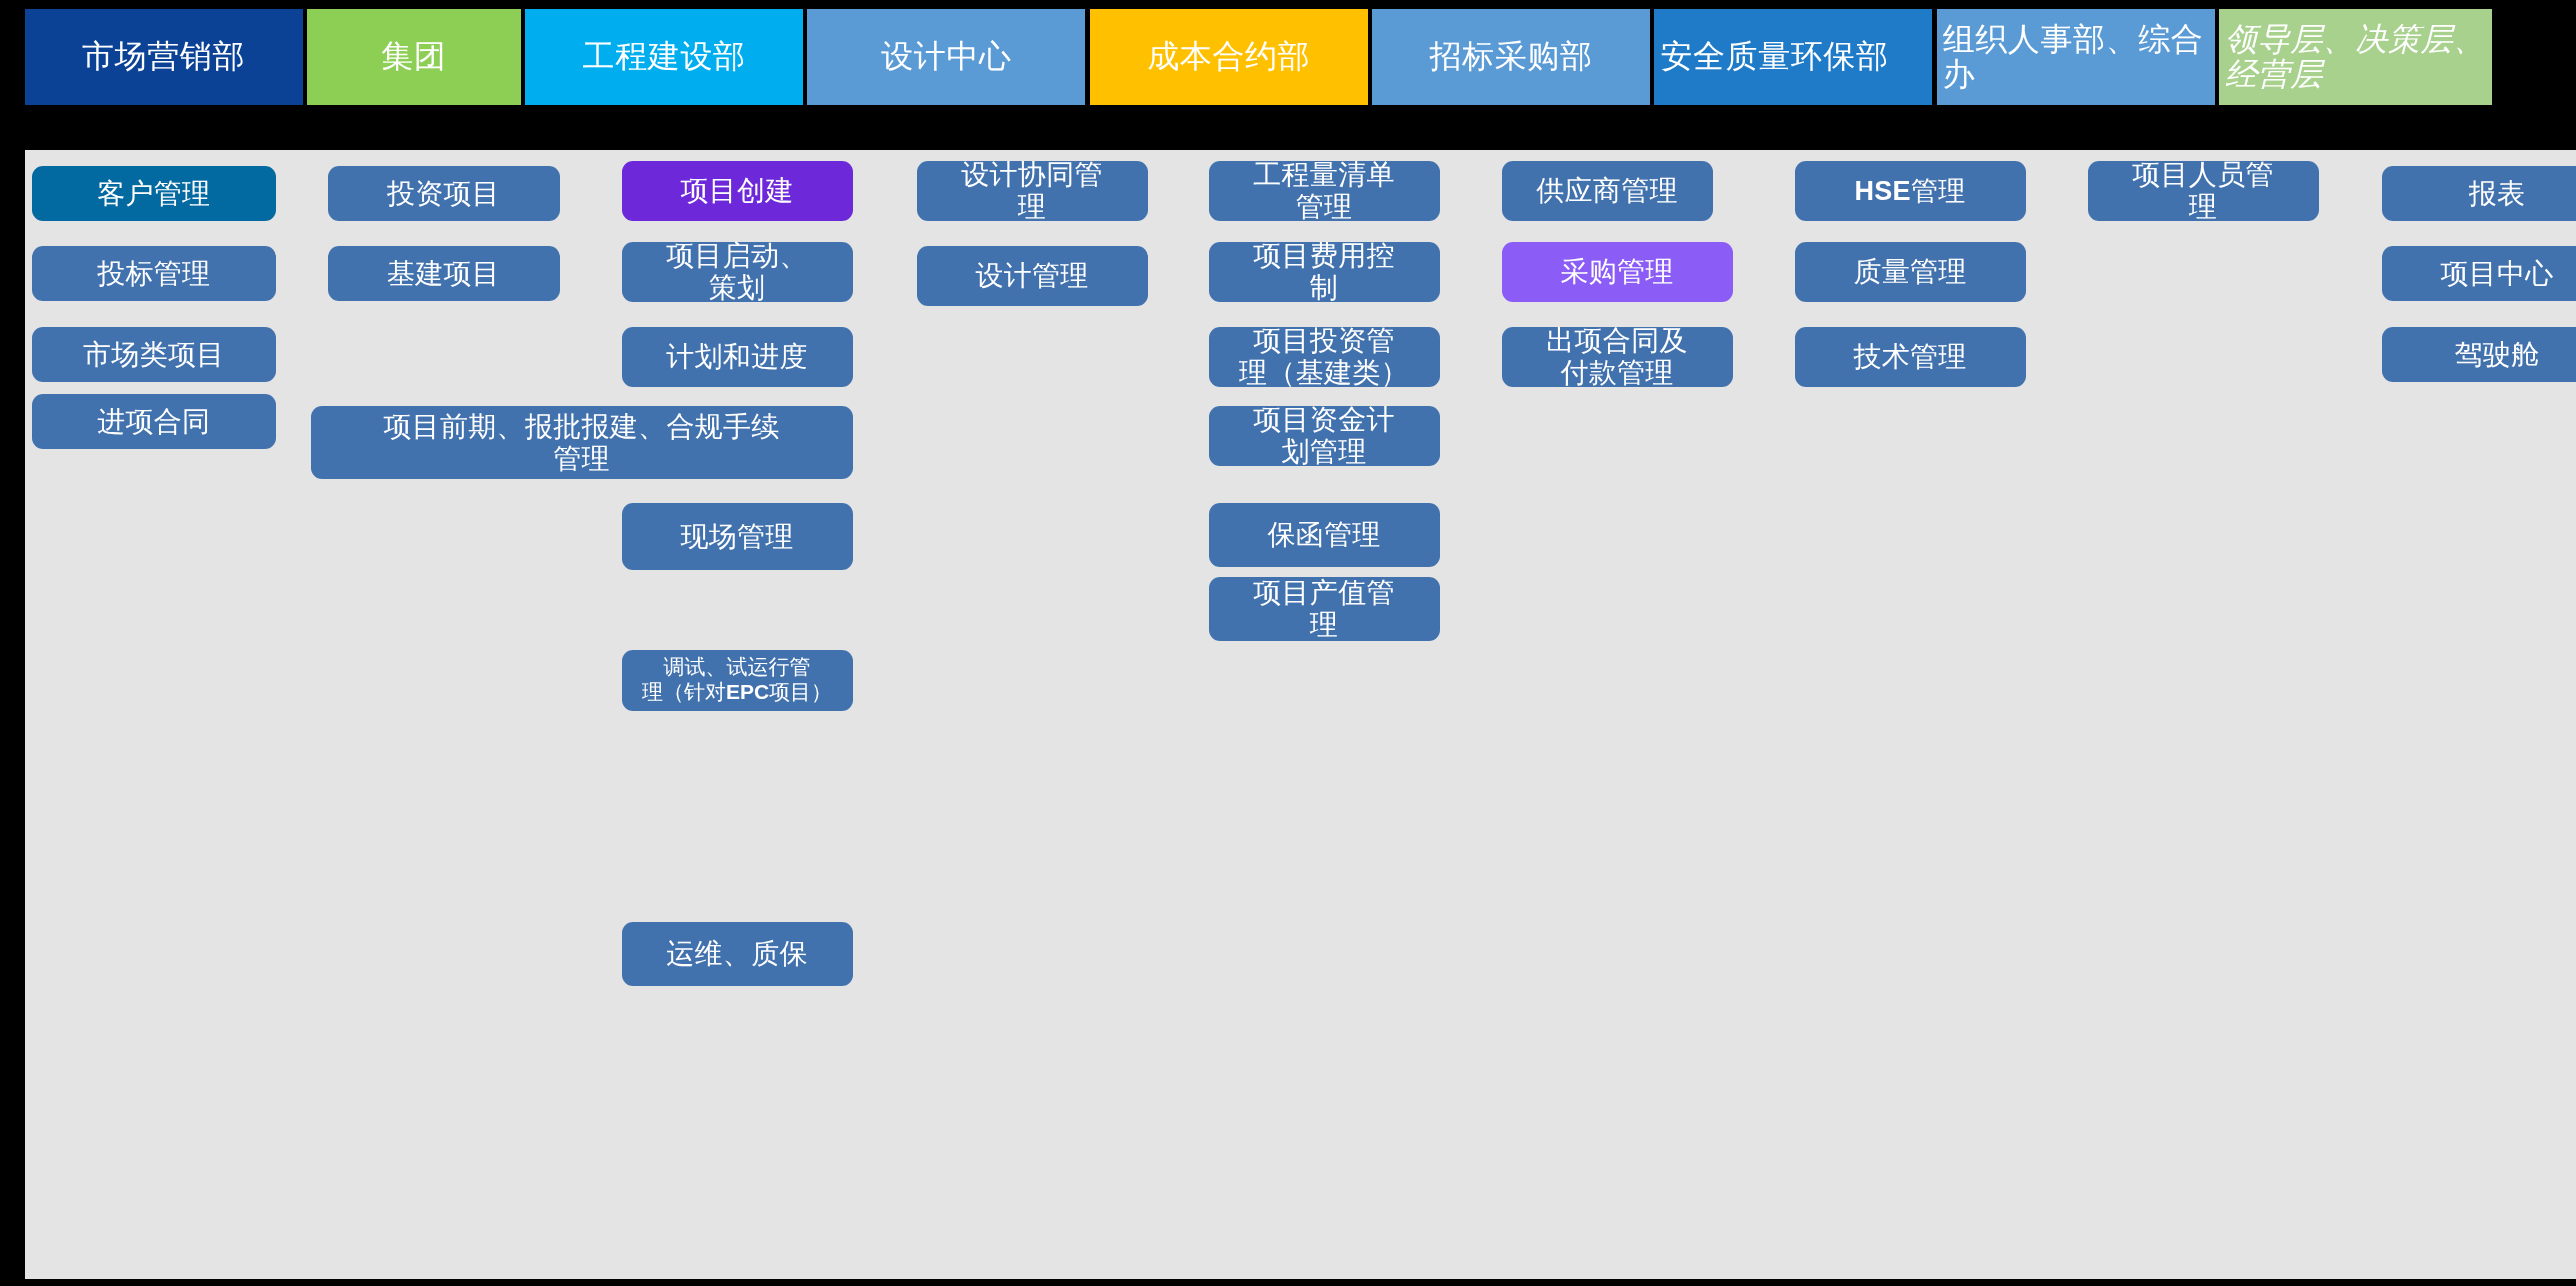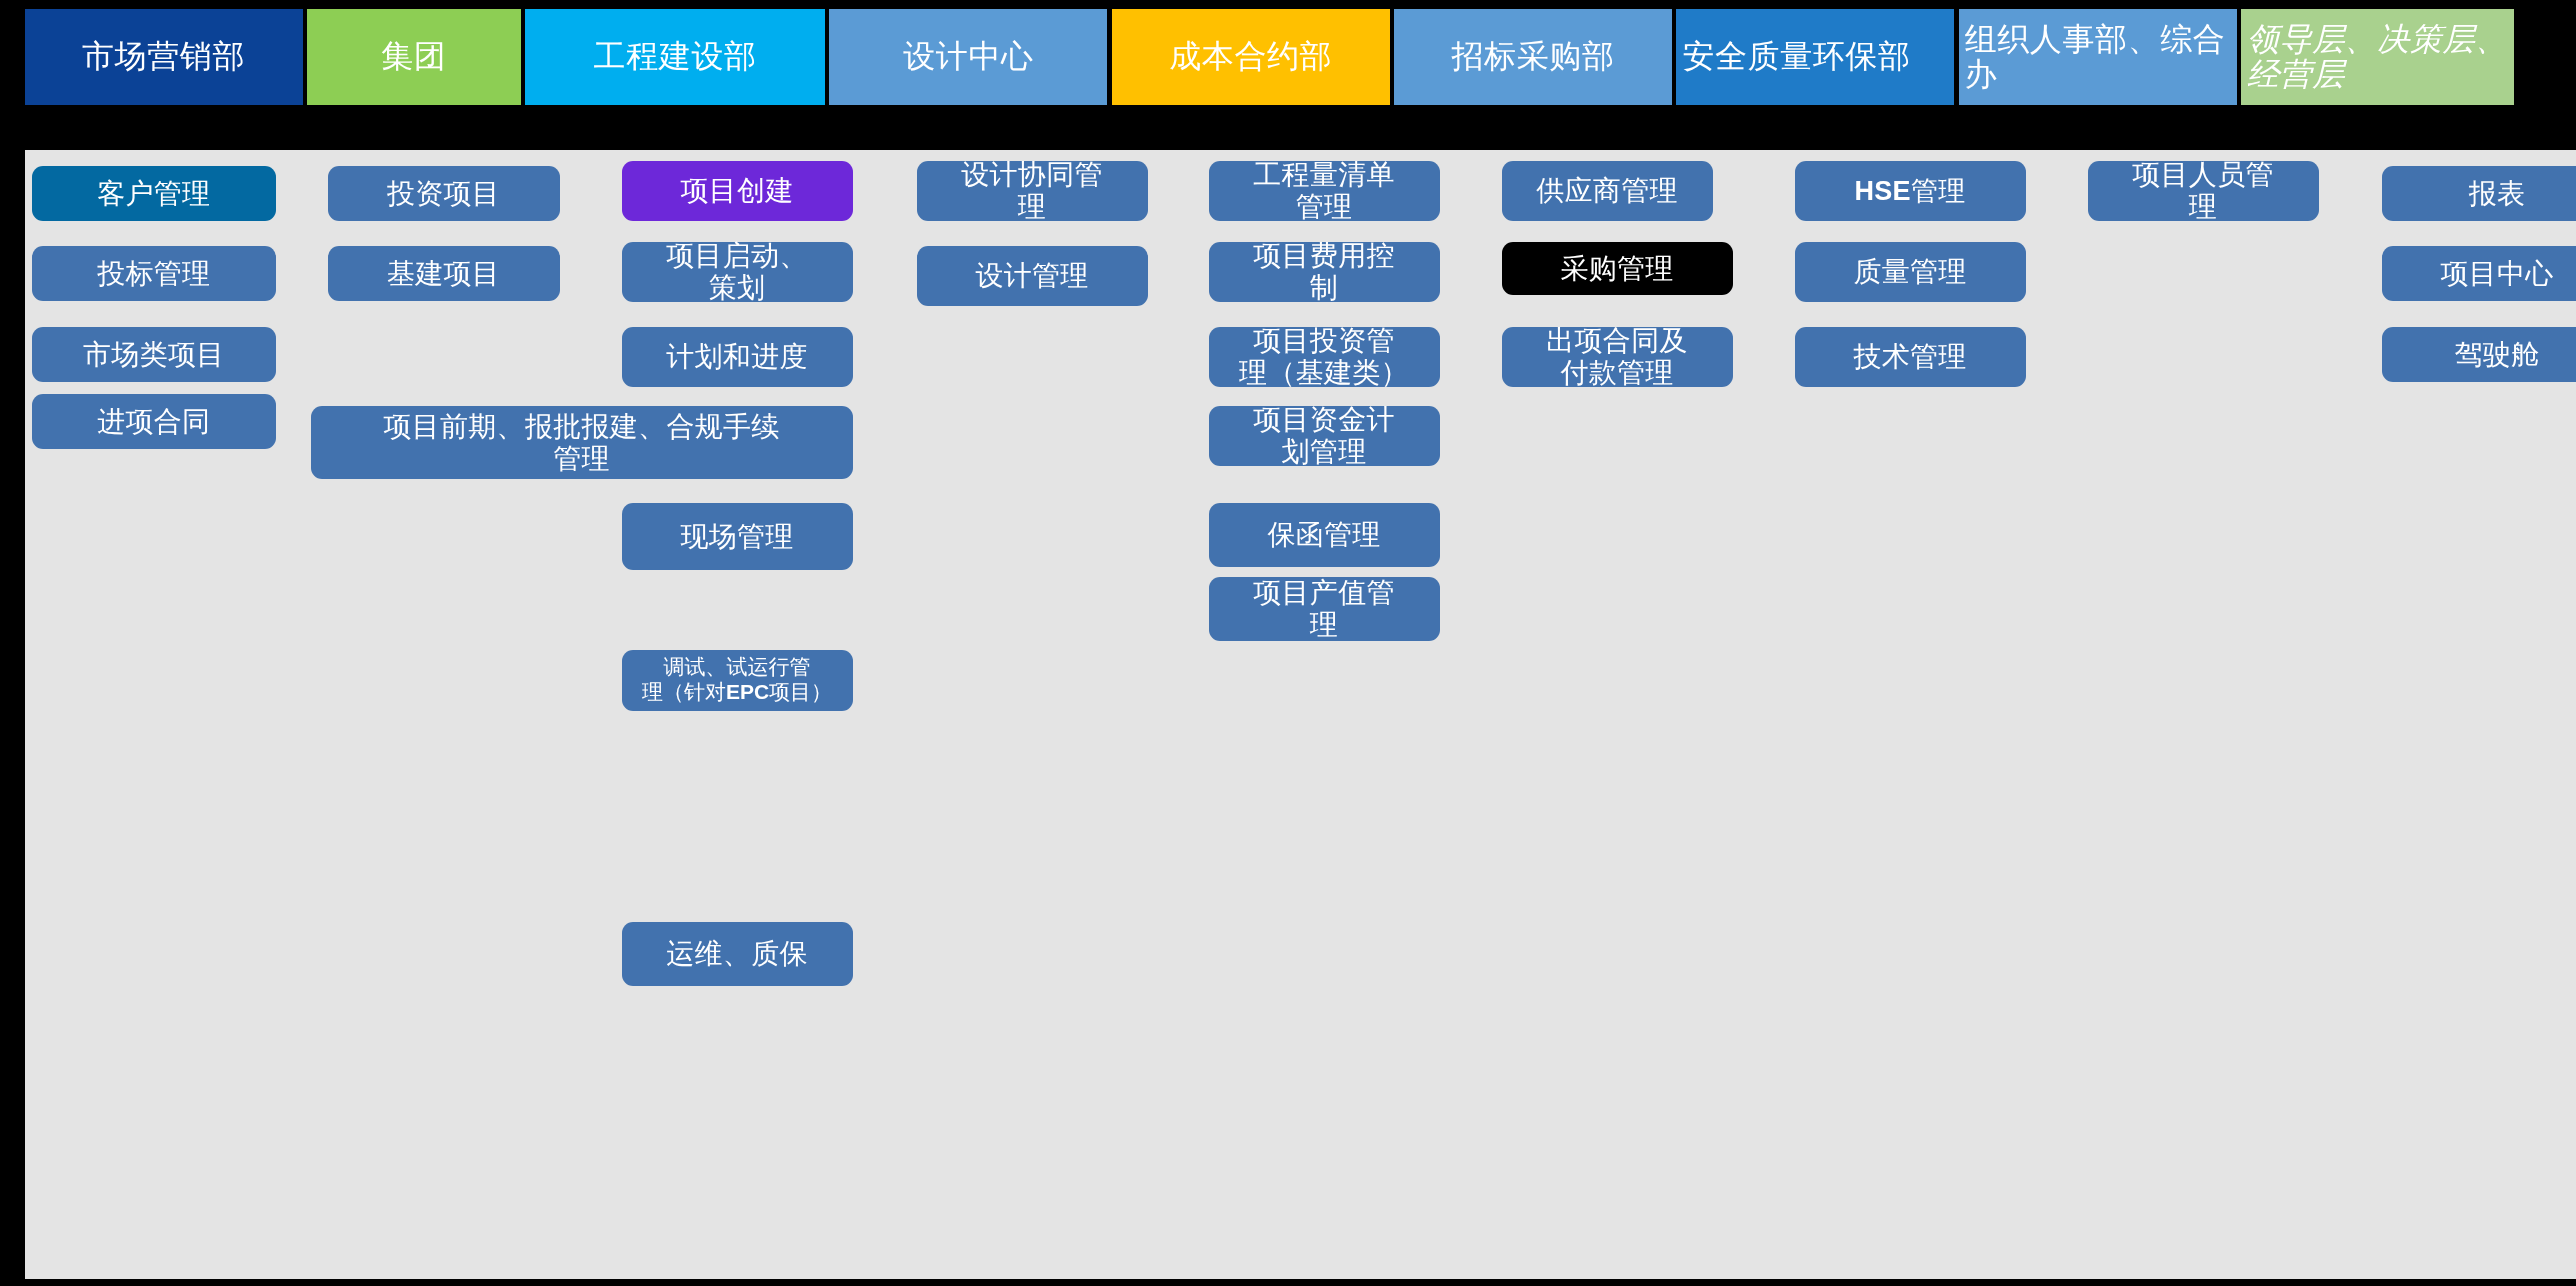--- a/index.html
+++ b/index.html
@@ -53,21 +53,21 @@
   .nodebox.sans-bold{font-family:"Liberation Sans","DejaVu Sans",sans-serif;font-weight:bold;font-size:27px;}
 </style>
 </head>
 <body>
 
 <div id="root">
 
   <div id="header">
       <div class="hdr-cell ctr" style="background: rgb(11, 66, 150); width: 278px;"><span>市场营销部</span></div>
       <div class="hdr-cell ctr" style="background: rgb(141, 206, 84); width: 214px;"><span>集团</span></div>
-      <div class="hdr-cell ctr" style="background: rgb(0, 174, 239); width: 300px;"><span>工程建设部</span></div>
+      <div class="hdr-cell ctr" style="background: rgb(0, 174, 239); width: 278px;"><span>工程建设部</span></div>
       <div class="hdr-cell ctr" style="background: rgb(91, 155, 213); width: 278px;"><span>设计中心</span></div>
       <div class="hdr-cell ctr" style="background: rgb(255, 192, 0); width: 278px;"><span>成本合约部</span></div>
       <div class="hdr-cell ctr" style="background: rgb(91, 155, 213); width: 278px;"><span>招标采购部</span></div>
       <div class="hdr-cell lft" style="background: rgb(31, 123, 200); width: 278px;"><span>安全质量环保部</span></div>
       <div class="hdr-cell lft" style="background: rgb(91, 155, 213); width: 278px;"><span>组织人事部、综合办</span></div>
       <div class="hdr-cell lft" style="background: rgb(169, 209, 142); width: 273px; font-style: italic;"><span>领导层、决策层、经营层</span></div>
     </div>
 
   <div id="panel">
     <div id="cols">
@@ -95,21 +95,21 @@
         <div class="nodebox" style="left: 1184px; top: 92px; width: 231px; height: 60px; background: rgb(66, 114, 174); color: rgb(255, 255, 255);"><span>项目费用控
 制</span></div>
         <div class="nodebox" style="left: 1184px; top: 177px; width: 231px; height: 60px; background: rgb(66, 114, 174); color: rgb(255, 255, 255);"><span>项目投资管
 理（基建类）</span></div>
         <div class="nodebox" style="left: 1184px; top: 256px; width: 231px; height: 60px; background: rgb(66, 114, 174); color: rgb(255, 255, 255);"><span>项目资金计
 划管理</span></div>
         <div class="nodebox" style="left: 1184px; top: 353px; width: 231px; height: 64px; background: rgb(66, 114, 174); color: rgb(255, 255, 255);"><span>保函管理</span></div>
         <div class="nodebox" style="left: 1184px; top: 427px; width: 231px; height: 64px; background: rgb(66, 114, 174); color: rgb(255, 255, 255);"><span>项目产值管
 理</span></div>
         <div class="nodebox" style="left: 1477px; top: 11px; width: 211px; height: 60px; background: rgb(66, 114, 174); color: #ffffff;"><span>供应商管理</span></div>
-        <div class="nodebox" style="left: 1477px; top: 92px; width: 231px; height: 53px; background: #000000; color: rgb(255, 255, 255);"><span>采购管理</span></div>
+        <div class="nodebox" style="left: 1477px; top: 92px; width: 231px; height: 60px; background: #8b5cf6; color: rgb(255, 255, 255);"><span>采购管理</span></div>
         <div class="nodebox" style="left: 1477px; top: 177px; width: 231px; height: 60px; background: rgb(66, 114, 174); color: rgb(255, 255, 255);"><span>出项合同及
 付款管理</span></div>
         <div class="nodebox sans-bold" style="left: 1770px; top: 11px; width: 231px; height: 60px; background: rgb(66, 114, 174); color: rgb(255, 255, 255);"><span><b>HSE</b><span style="font-family: &quot;Liberation Serif&quot;, &quot;DejaVu Serif&quot;, serif; font-weight: normal;">管理</span></span></div>
         <div class="nodebox" style="left: 1770px; top: 92px; width: 231px; height: 60px; background: rgb(66, 114, 174); color: rgb(255, 255, 255);"><span>质量管理</span></div>
         <div class="nodebox" style="left: 1770px; top: 177px; width: 231px; height: 60px; background: rgb(66, 114, 174); color: rgb(255, 255, 255);"><span>技术管理</span></div>
         <div class="nodebox" style="left: 2063px; top: 11px; width: 231px; height: 60px; background: rgb(66, 114, 174); color: rgb(255, 255, 255);"><span>项目人员管
 理</span></div>
         <div class="nodebox" style="left: 2357px; top: 16px; width: 231px; height: 55px; background: rgb(66, 114, 174); color: rgb(255, 255, 255);"><span>报表</span></div>
         <div class="nodebox" style="left: 2357px; top: 96px; width: 231px; height: 55px; background: rgb(66, 114, 174); color: rgb(255, 255, 255);"><span>项目中心</span></div>
         <div class="nodebox" style="left: 2357px; top: 177px; width: 231px; height: 55px; background: rgb(66, 114, 174); color: rgb(255, 255, 255);"><span>驾驶舱</span></div>

